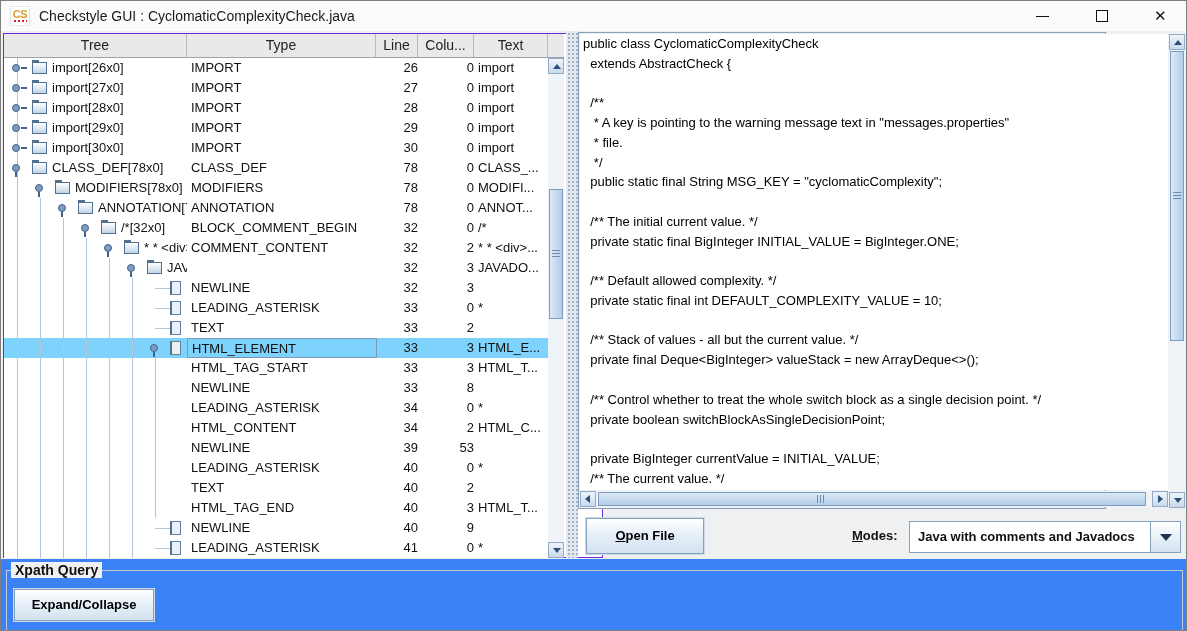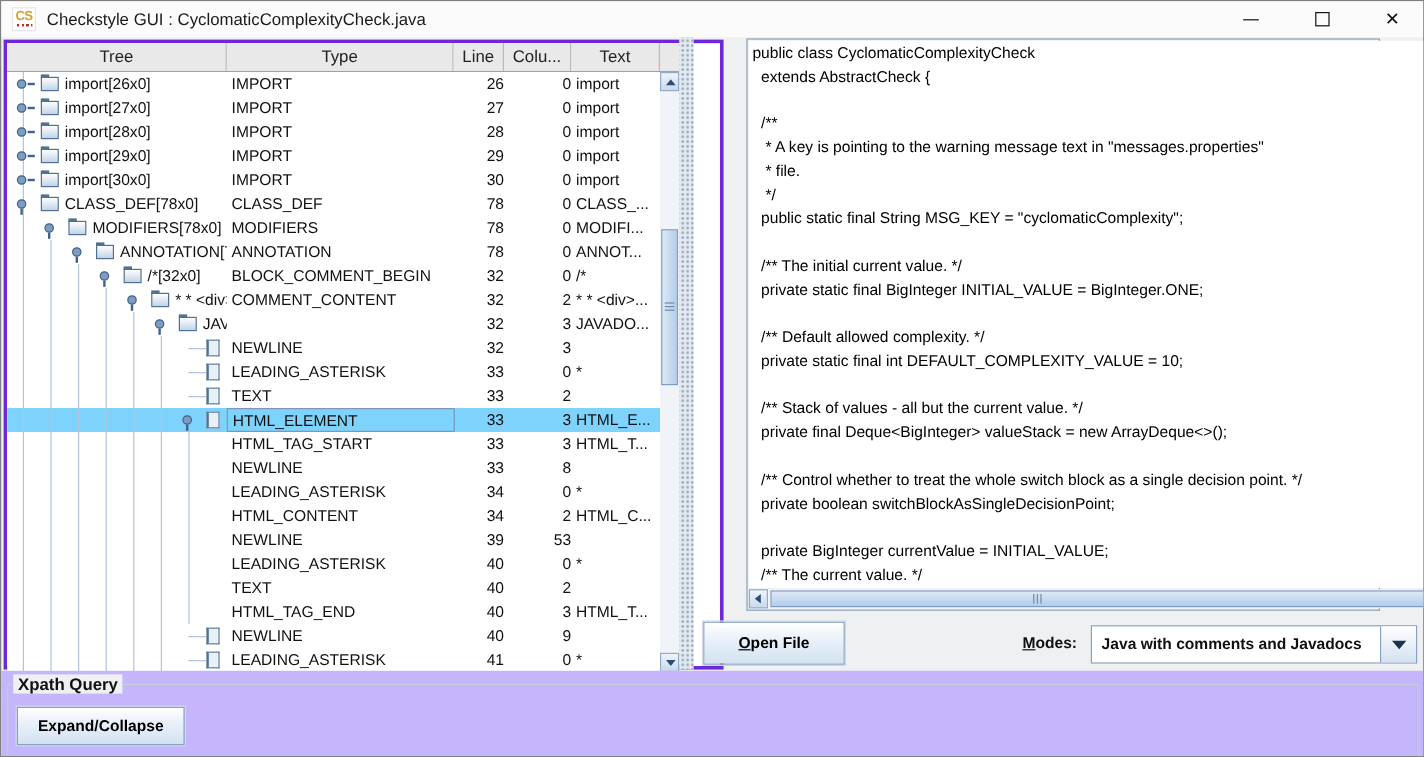--- a/index.html
+++ b/index.html
@@ -15,21 +15,21 @@
   #appicon .cs { font-size:11px; font-weight:bold; color:#d9a02a; line-height:14px; letter-spacing:-0.5px; }
   #appicon .sq { position:absolute; left:3px; bottom:3px; width:13px; height:2px;
      background:repeating-linear-gradient(90deg,#cc2222 0 2px,transparent 2px 4px); }
   #title { position:absolute; left:38px; top:7px; font-size:14px; color:#1a1a1a; }
   .winbtn { position:absolute; top:0; width:44px; height:30px; }
   #btn-min { left:1019px; } #btn-max { left:1079px; } #btn-close { left:1139px; }
   #btn-min i { position:absolute; left:16px; top:15px; width:13px; height:1px; background:#111; }
   #btn-max i { position:absolute; left:16px; top:9px; width:12px; height:12px; border:1px solid #111; }
   #btn-close i { position:absolute; left:14px; top:6px; font-style:normal; font-size:15px; color:#111; }
   
-  #table { position:absolute; left:2px; top:32px; width:600px; height:525px; background:#fff; border:3px solid #6d28d9; }
+  #table { position:absolute; left:2px; top:32px; width:600px; height:525px; background:#fff; border:1px solid #6d28d9; }
   #thead { position:absolute; left:0; top:0; width:560px; height:24px; background:#e9e9e9; border-bottom:1px solid #9aa2ad; }
   .hcell { position:absolute; top:0; height:23px; border-right:1px solid #b9b9b9; text-align:center; font-size:14px; line-height:23px; color:#222; background:#e9e9e9; }
   #rows { position:absolute; left:0; top:24px; width:544px; height:500px; overflow:hidden; background:#fff; }
   .t-row { position:absolute; left:0; width:544px; height:20px; font-size:13px; }
   .t-row.sel { background:#7dd3fc; }
   .guide { position:absolute; top:0; width:1px; height:20px; background:#b4c4da; }
   .dash  { position:absolute; top:10px; height:1px; background:#b4c4da; }
   .knob  { position:absolute; top:6px; width:8px; height:8px; border:1px solid #41618a; border-radius:50%; background:#7e9cc2; }
   .stem-h{ position:absolute; top:9px; width:6px; height:2px; background:#41618a; }
   .stem-v{ position:absolute; top:14px; width:2px; height:5px; background:#41618a; }
@@ -53,40 +53,40 @@
   .tri-left  { left:4px; top:3px; border-top:4px solid transparent; border-bottom:4px solid transparent; border-right:5px solid #2e4d74; }
   .tri-right { left:5px; top:3px; border-top:4px solid transparent; border-bottom:4px solid transparent; border-left:5px solid #2e4d74; }
   .sb-thumb-v { position:absolute; width:14px; background:linear-gradient(90deg,#dcE9f6,#b3cde8); border:1px solid #7e9cc0; }
   .sb-thumb-h { position:absolute; height:14px; background:linear-gradient(180deg,#dce9f6,#b3cde8); border:1px solid #7e9cc0; }
   .grip-v { position:absolute; left:2px; width:8px; height:1px; background:#6b8bb0; box-shadow:0 3px 0 #6b8bb0, 0 6px 0 #6b8bb0; }
   .grip-h { position:absolute; top:2px; width:1px; height:8px; background:#6b8bb0; box-shadow:3px 0 0 #6b8bb0, 6px 0 0 #6b8bb0; }
   
   #divider { position:absolute; left:565px; top:30px; width:12px; height:527px; background:#e4e9f0;
      background-image:radial-gradient(#9fb0c4 1px, transparent 1.3px); background-size:4px 4px; background-position:1px 1px; }
   
-  #codepane { position:absolute; left:577px; top:31px; width:528px; height:477px; background:#eef0f2; border:1px solid #8aa0b8;margin-left:44px; }
+  #codepane { position:absolute; left:577px; top:31px; width:528px; height:477px; background:#eef0f2; border:1px solid #8aa0b8; }
   #codeview { position:absolute; left:1px; top:1px; width:588px; height:456px; background:#fff; overflow:hidden; }
   .code-line { height:19.78px; line-height:19.78px; font-size:13px; white-space:pre; color:#000; padding-left:3px; }
   #code-vsb  { left:590px; top:1px; width:16px; height:474px; }
   #code-hsb  { left:1px; top:458px; width:588px; height:16px; }
   
   .btn { position:absolute; border:1px solid #87a1c0; outline:1px solid #cdd9e6;
      background:linear-gradient(180deg,#ffffff 0%,#e9f1f9 40%,#d3e2f0 100%);
      font-family:"Liberation Sans",sans-serif; font-weight:bold; font-size:13px; color:#000; text-align:center; }
   #btn-open   { left:585px; top:517px; width:118px; height:36px; line-height:34px; }
   #btn-reload { left:707px; top:517px; width:119px; height:36px; line-height:34px; }
   #modes-label { position:absolute; left:851px; top:527px; font-size:13px; font-weight:bold; }
   #combo { position:absolute; left:908px; top:520px; width:272px; height:32px; background:#fff; border:1px solid #87a1c0; }
   #combo-value { position:absolute; left:8px; top:0; line-height:30px; font-size:13px; font-weight:bold; white-space:nowrap; }
   #combo-arrow { position:absolute; right:0; top:0; width:30px; height:30px; border-left:1px solid #87a1c0;
      background:linear-gradient(180deg,#ffffff,#d3e2f0); }
   #combo-arrow .tri { position:absolute; left:9px; top:12px; width:0; height:0;
      border-left:6px solid transparent; border-right:6px solid transparent; border-top:7px solid #1c324e; }
   
-  #xpath { position:absolute; left:0; top:558px; width:1187px; height:73px; background:#c4b5fd; }
+  #xpath { position:absolute; left:0; top:558px; width:1187px; height:73px; background:#3b82f6; }
   #xpath-border { position:absolute; left:5px; top:11px; width:1177px; height:70px; border:1px solid #c3cdd9; }
   #xpath-title { position:absolute; left:10px; top:3px; padding:0 4px; background:#eef0f2; font-size:14px; font-weight:bold; }
   #btn-expand { left:13px; top:30px; width:140px; height:32px; line-height:30px; }
   #btn-find   { left:159px; top:30px; width:157px; height:32px; line-height:30px; }
   u { text-decoration:underline; }
 </style>
 </head>
 <body>
 
 <div id="win">

